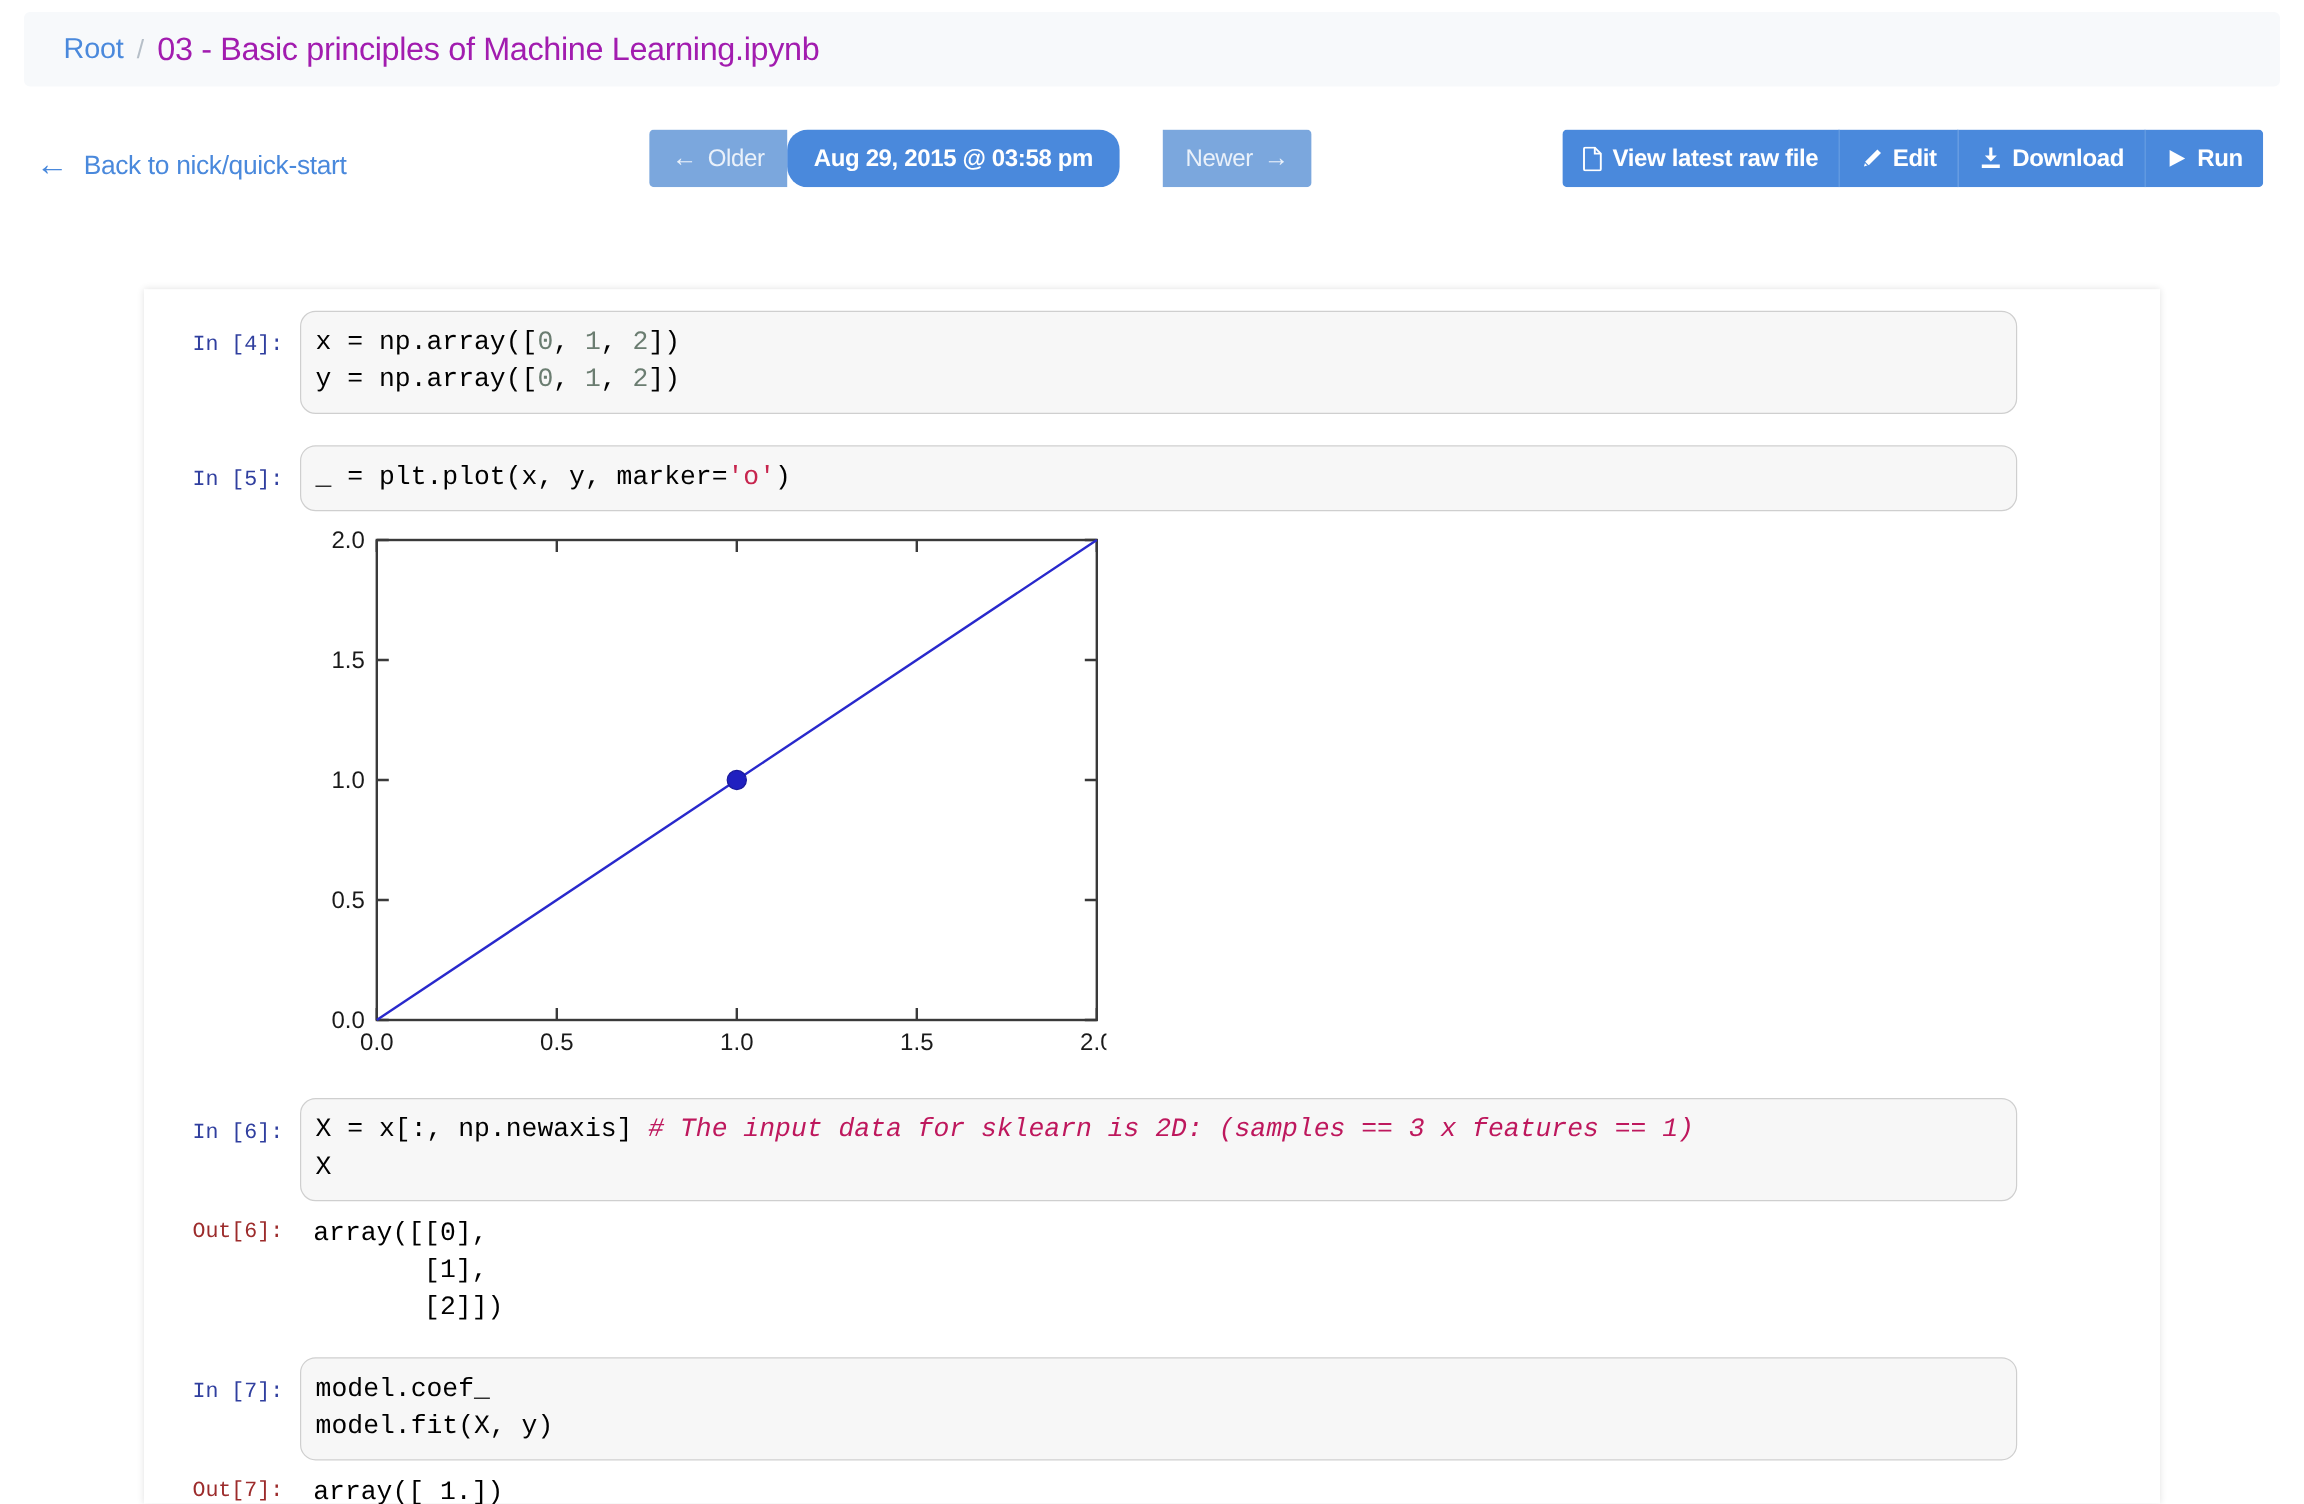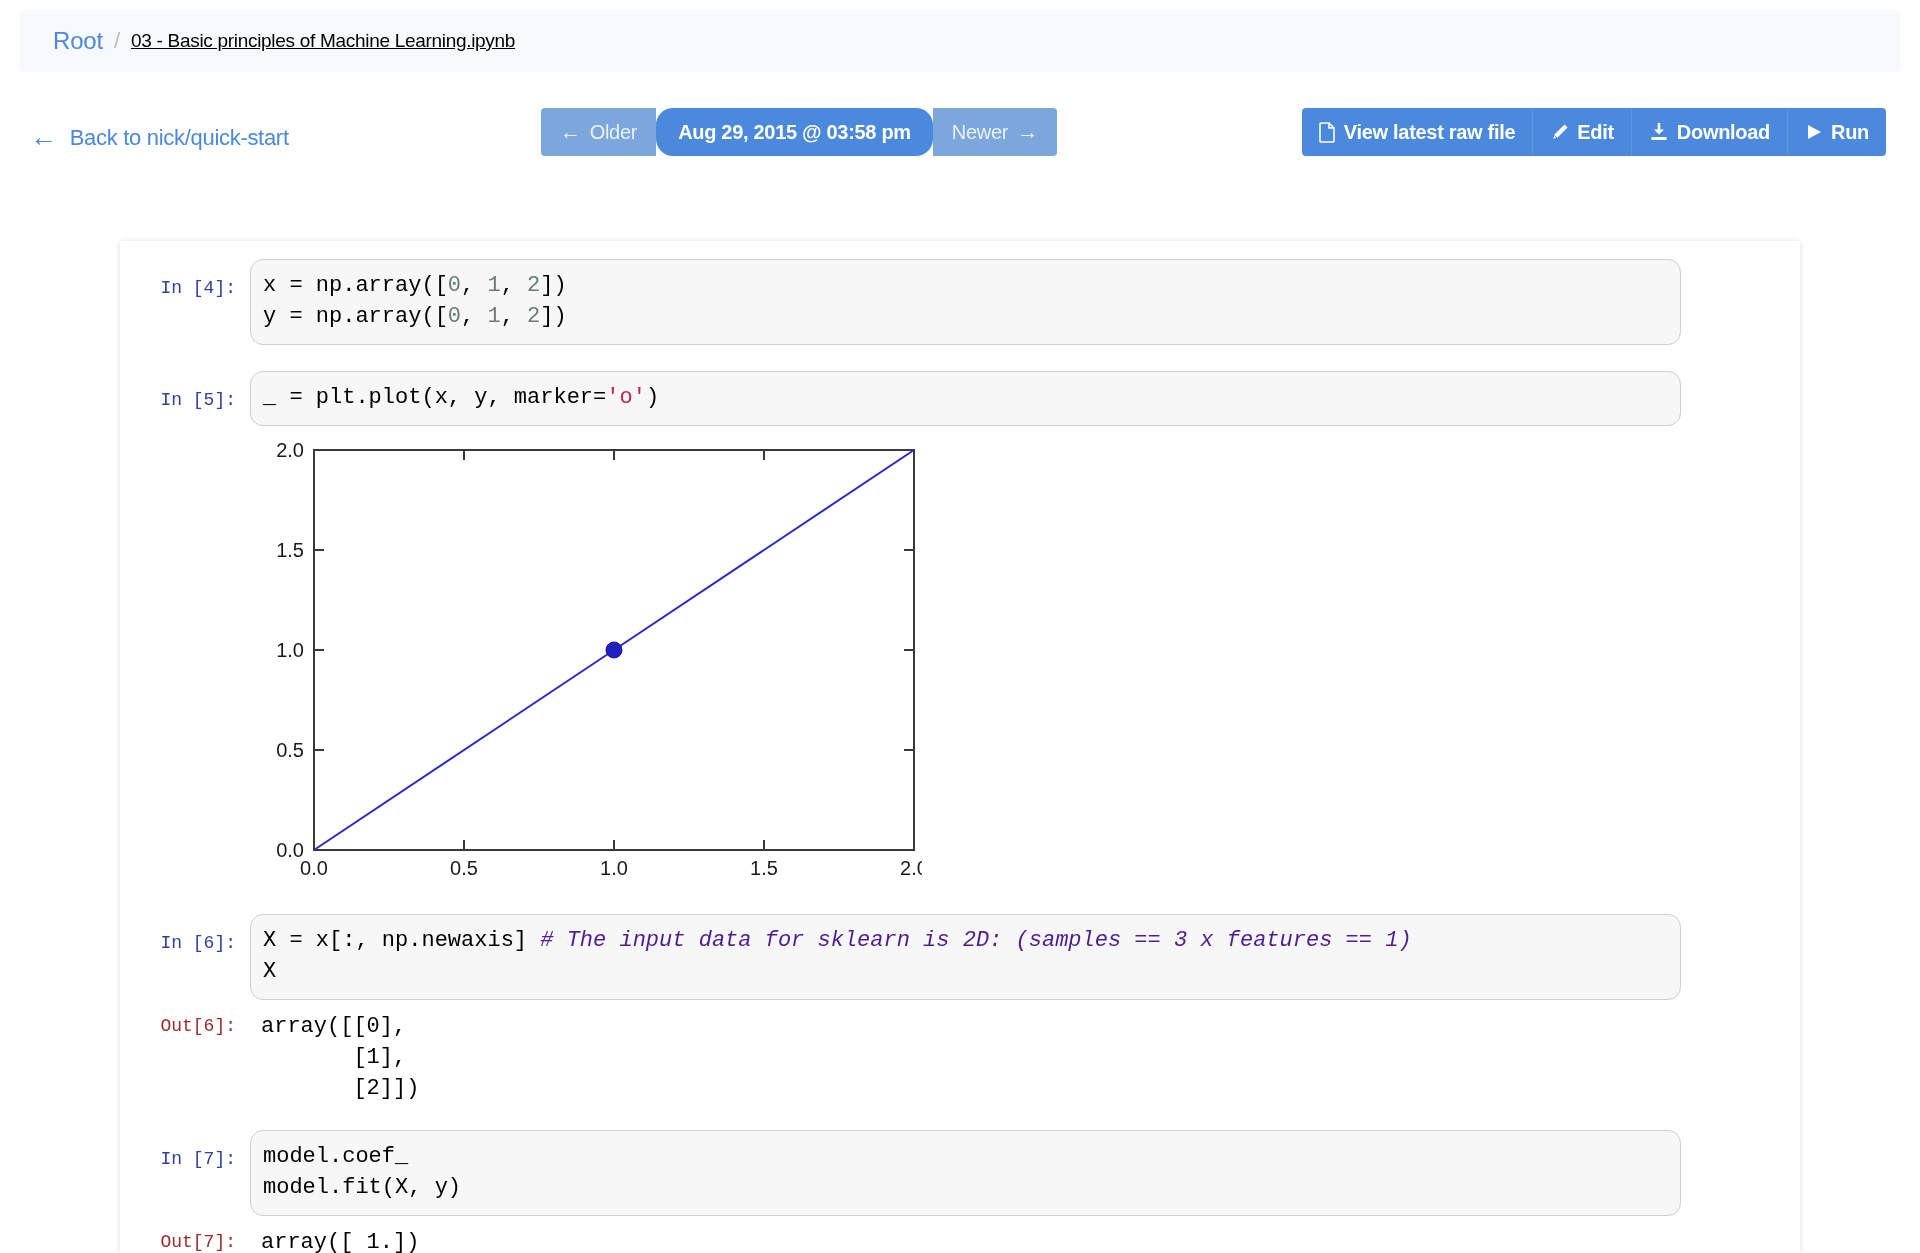--- a/index.html
+++ b/index.html
@@ -27,24 +27,23 @@
     font-size: 24px;
     text-decoration: none;
     letter-spacing: -0.2px;
   }
   .crumb-sep {
     color: #b6bfc8;
     font-size: 22px;
     margin: 0 11px;
   }
   .crumb-current {
-    color: #000000;
-    font-size: 19px;
+    color: #a21caf;
+    font-size: 27px;
     letter-spacing: -0.3px;
-    text-decoration: underline;
   }
 
   
   .toolbar {
     position: absolute;
     left: 0; top: 108px;
     width: 1920px; height: 66px;
   }
   .back-link {
     position: absolute;
@@ -78,21 +77,21 @@
     justify-content: center;
     font-size: 20px;
     color: #ffffff;
     padding: 0 19px;
     letter-spacing: -0.3px;
     cursor: pointer;
     white-space: nowrap;
   }
   .hist-older  { background: #7ba7dd; color: #eaf1fa; }
   .hist-active { background: #4a89dc; font-weight: bold; padding: 0 22px; border-radius: 17px; }
-  .hist-newer  { background: #7ba7dd; color: #eaf1fa; }
+  .hist-newer  { background: #7ba7dd; color: #eaf1fa; margin-left: 36px; }
   .hist-arrow { font-size: 21px; }
   .hist-older .hist-arrow  { margin-right: 9px; }
   .hist-newer .hist-arrow  { margin-left: 9px; }
 
   
   .actions {
     position: absolute;
     right: 34px; top: 0px;
     display: flex;
     height: 48px;
@@ -162,21 +161,21 @@
   }
   .code {
     font-family: "Liberation Mono", monospace;
     font-size: 22px;
     line-height: 31px;
     color: #000000;
     white-space: pre;
   }
   .tok-num { color: #6b7d71; }
   .tok-str { color: #c7254e; }
-  .tok-com { color: #4c1d95; font-style: italic; text-align: center; }
+  .tok-com { color: #be185d; font-style: italic; text-align: center; }
 
   .out-text {
     flex: 1 1 auto;
     font-family: "Liberation Mono", monospace;
     font-size: 22px;
     line-height: 31px;
     color: #000000;
     white-space: pre;
     padding-top: 3px;
     margin-left: 11px;

